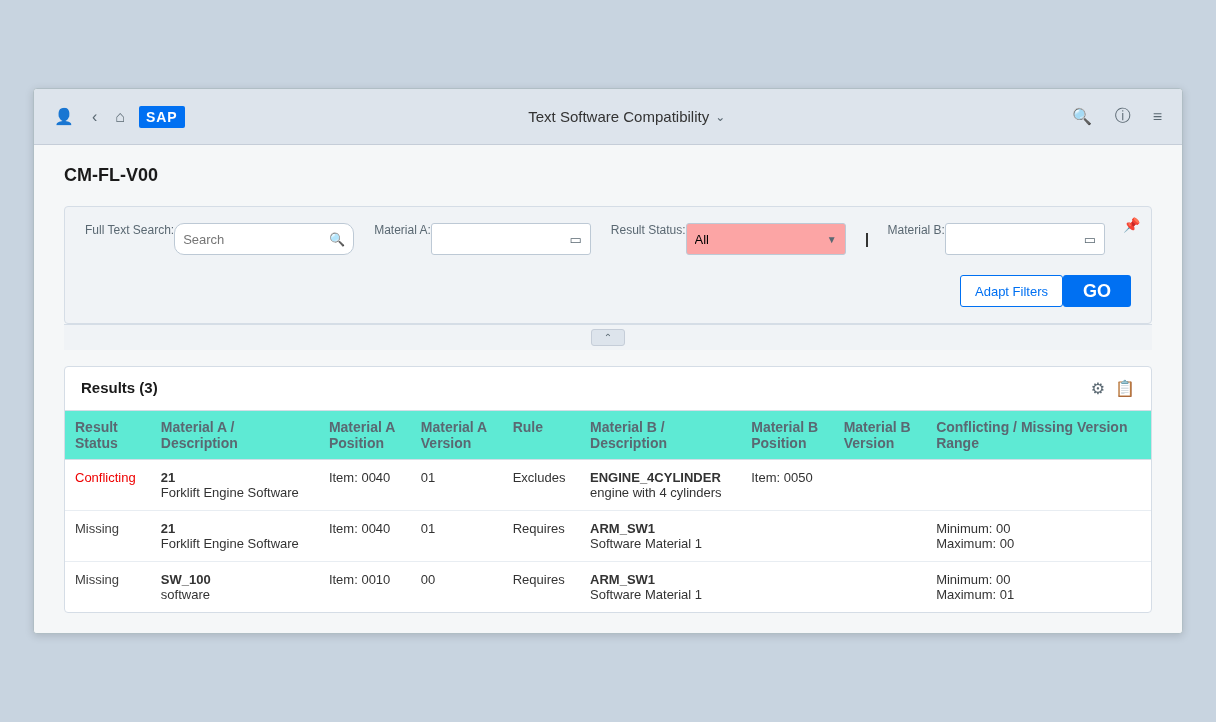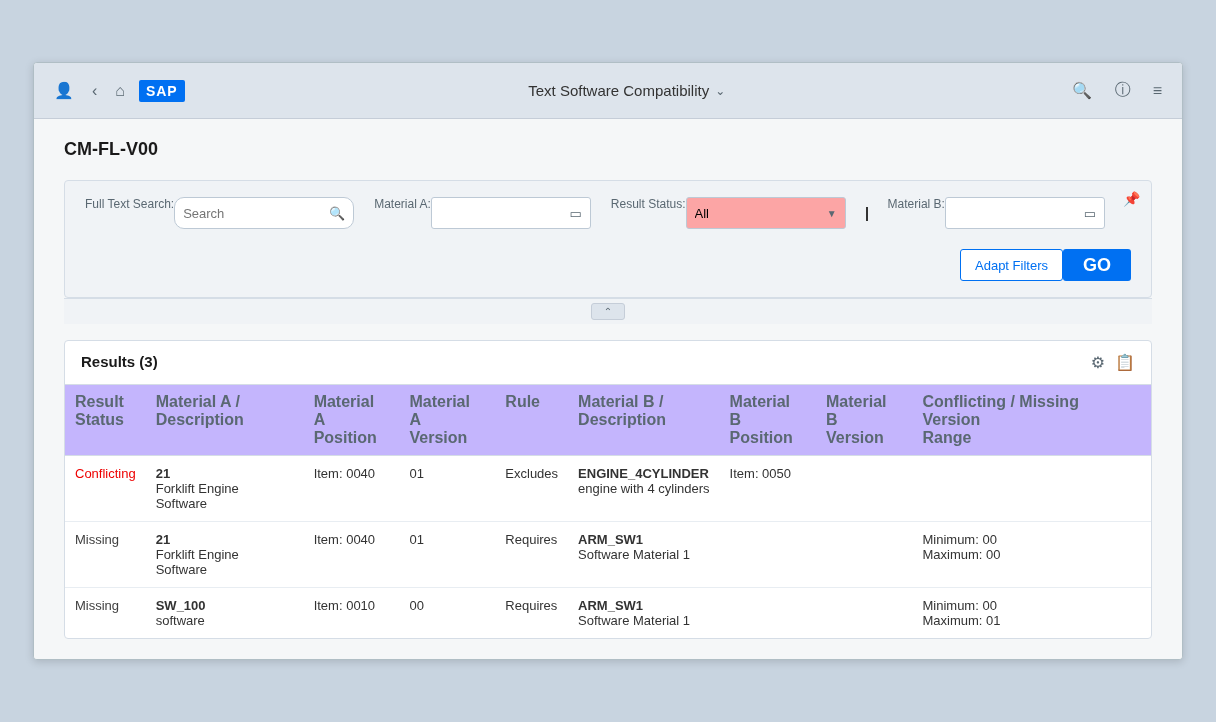--- a/index.html
+++ b/index.html
@@ -217,25 +217,25 @@
       color: #5a6872;
       cursor: pointer;
       font-size: 16px;
     }
     
     .data-table {
       width: 100%;
       border-collapse: collapse;
     }
     .data-table th {
-      background: #c4b5fd;
+      background: #5eead4;
       border-top: 1px solid #d5dde6;
       border-bottom: 1px solid #d5dde6;
       padding: 8px 10px;
-      font-size: 16px;
+      font-size: 14px;
       font-weight: 600;
       color: #5a6872;
       text-align: left;
       vertical-align: top;
     }
     .data-table td {
       padding: 10px 10px;
       border-bottom: 1px solid #e8edf2;
       font-size: 13px;
       color: #333;

